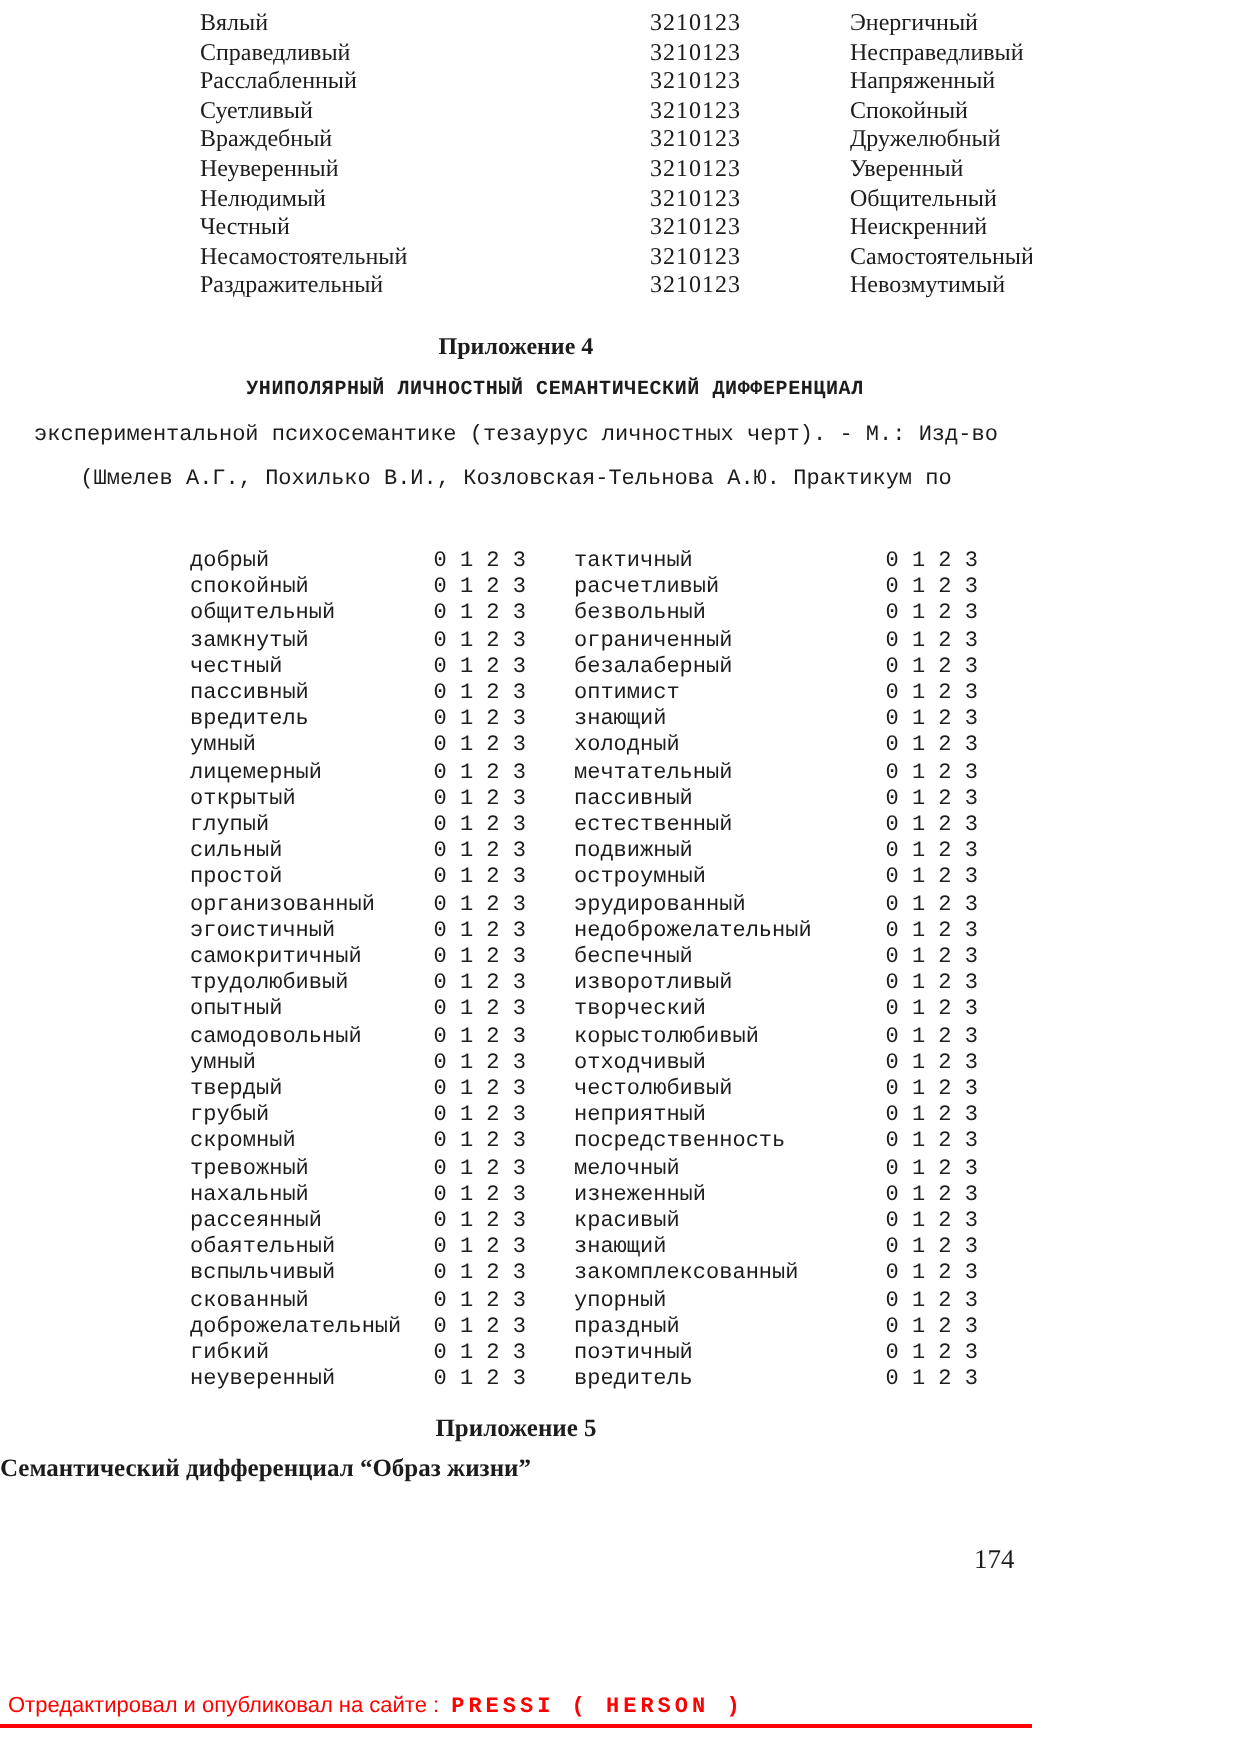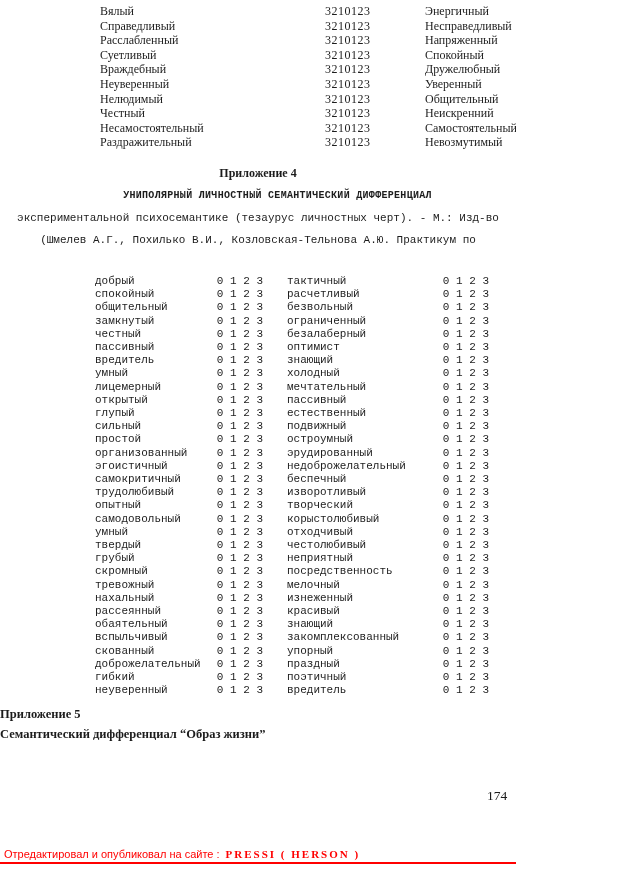--- a/index.html
+++ b/index.html
@@ -40,37 +40,37 @@
     display: flex; gap: 24px;
     font-family: "Liberation Mono", monospace;
     font-size: 11px; line-height: 13.2px;
   }
   .traits .col { width: 168px; }
   .traits .col.right { width: 202px; }
   .trait-row { display: flex; justify-content: space-between; }
   .trait-row .ts { white-space: pre; }
 
   
-  .app5-label { margin-top: 10px; font-weight: bold; font-size: 12.5px; }
+  .app5-label { margin-top: 10px; text-align: center; font-weight: bold; font-size: 12.5px; }
   .app5-title { margin-top: 5px; text-align: left; font-weight: bold; font-size: 12.5px; }
 
   
   .page-number {
-    position: absolute; left: 487px; top: 788px;
+    position: absolute; left: 487px; top: 772px;
     font-size: 13.5px;
   }
 
   
   .footer {
     position: absolute; left: 4px; bottom: 10px;
     font-family: "Liberation Sans", sans-serif;
     font-size: 11px; color: #ff0000; white-space: nowrap;
   }
   .footer .brand {
-    font-family: Liberation Serif, serif;
+    font-family: Liberation Mono, monospace;
     font-weight: bold; letter-spacing: 2px; margin-left: 6px;
     cursor: pointer;
   }
   .footer-line {
     position: absolute; left: 0; right: 0; bottom: 6px;
     border-top: 2px solid #ff0000;
   }
 </style>
 </head>
 <body>

